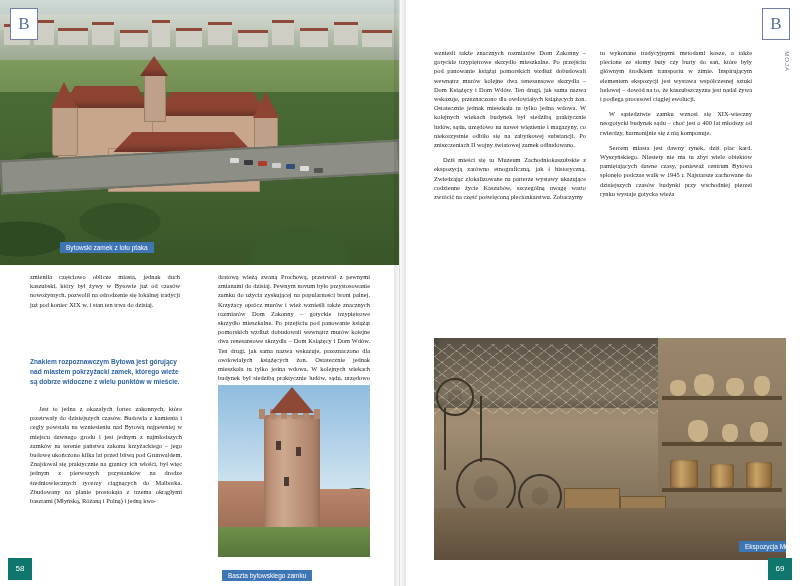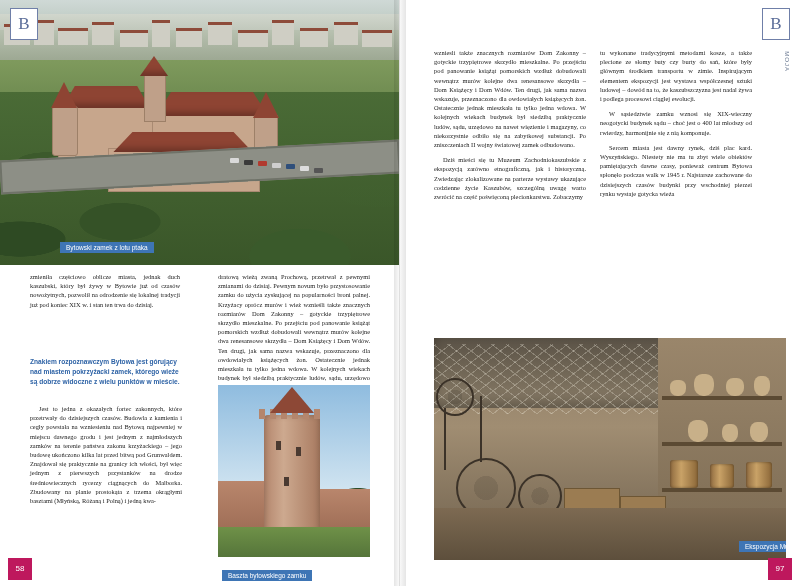--- a/index.html
+++ b/index.html
@@ -186,21 +186,21 @@
   .tp-wall-l { position:absolute; left:0; top:96px; width:50px; height:52px;
     background: linear-gradient(180deg,#b9866c,#9d6c55); }
   .tp-wall-r { position:absolute; right:0; top:104px; width:52px; height:44px;
     background: linear-gradient(180deg,#b9866c,#9d6c55); }
   .cap-tower { left: 222px; bottom: 5px; }
 
   
   .pagenum {
     position: absolute;
     width: 24px; height: 22px;
-    background: #be185d;
+    background: #0f766e;
     color: #fff;
     font-family: "Liberation Sans", sans-serif;
     font-size: 8px;
     line-height: 22px;
     text-align: center;
     bottom: 6px;
   }
   .pagenum-left { left: 8px; }
   .pagenum-right { right: 8px; }
 
@@ -400,17 +400,17 @@
       <div class="mu-obj" style="left:46px; top:58px; width:2px; height:66px; background:#3b3228;"></div>
       <div class="wheel" style="left:2px; top:40px; width:34px; height:34px;"></div>
 
       <div class="crate" style="left:130px; top:150px; width:54px; height:34px;"></div>
       <div class="crate" style="left:186px; top:158px; width:44px; height:26px;"></div>
 
       <div class="mu-floor"></div>
       <div class="caption cap-museum">Ekspozycja Muzeum Zachodniokaszubskiego</div>
     </div>
 
-    <div class="pagenum pagenum-right">97</div>
+    <div class="pagenum pagenum-right">69</div>
   </div>
 
   <div class="spine"></div>
 </div>
 
 </body></html>

